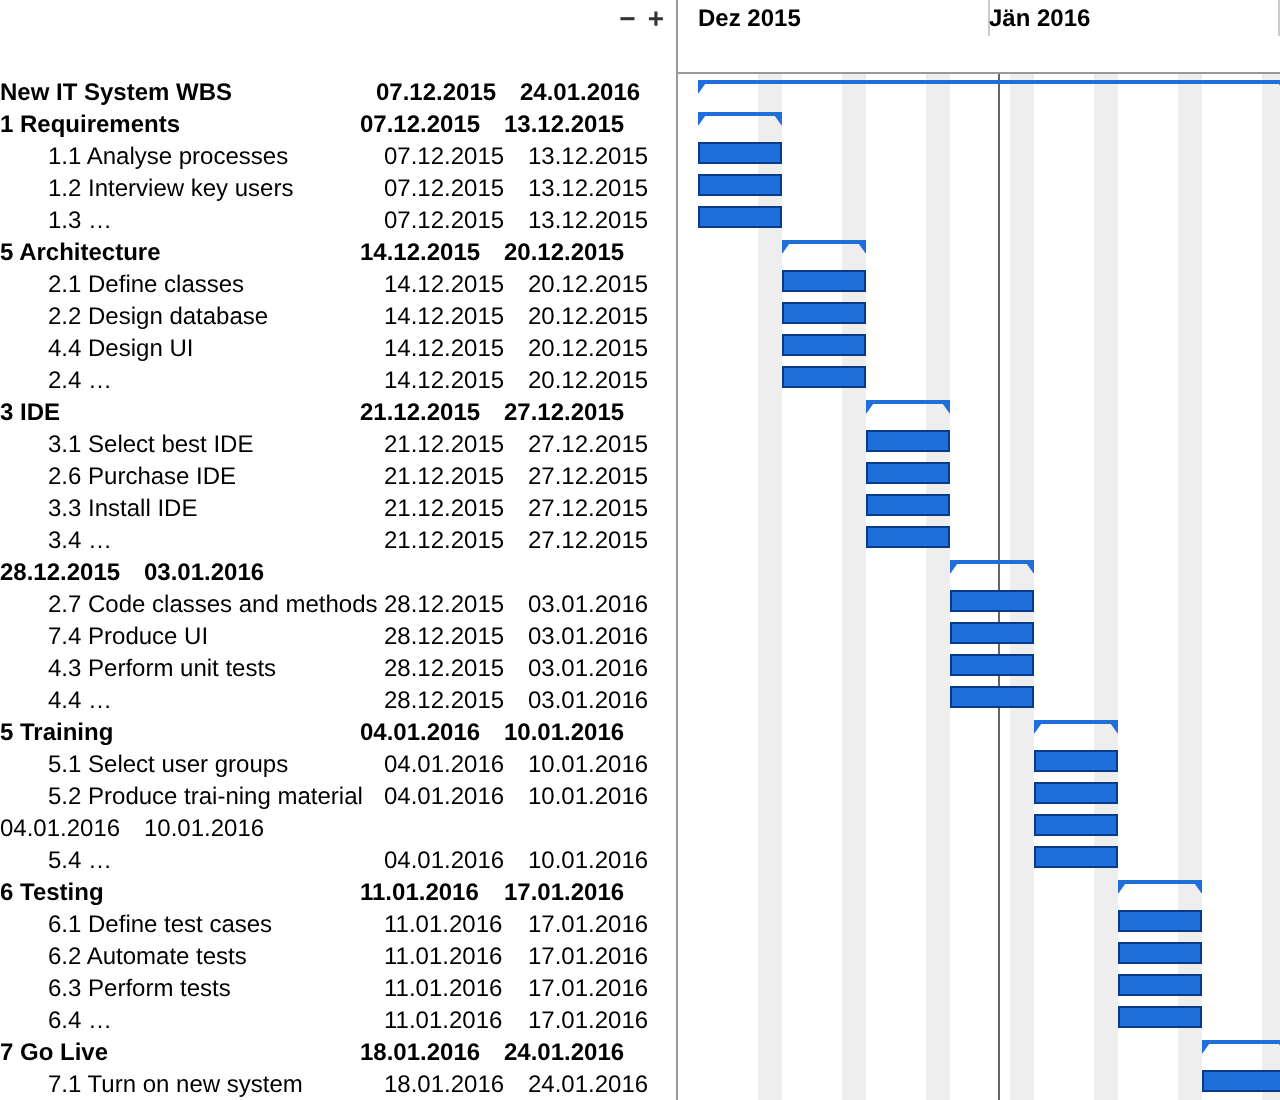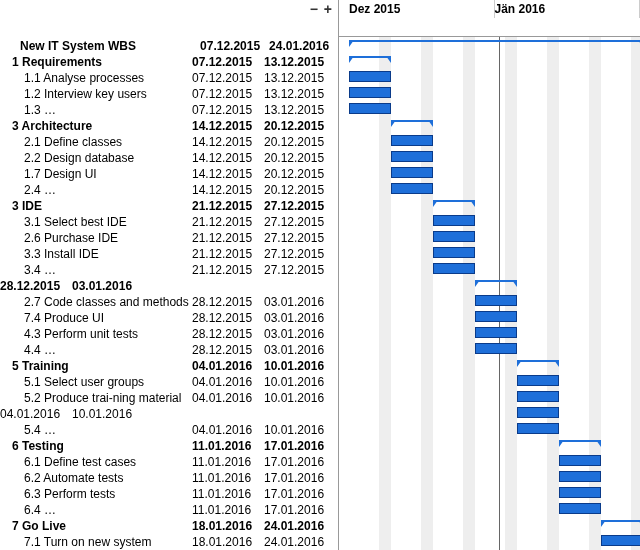--- a/index.html
+++ b/index.html
@@ -5,23 +5,23 @@
 html,body{margin:0;padding:0;font-family:Tahoma,Arial,sans-serif;font-size:12px;color:#000;background:#fff}
 .wrap{display:flex;width:640px;height:550px;overflow:hidden}
 .left{width:338px;flex:0 0 338px;border-right:1px solid #999;background:#fff;position:relative}
 .toolbar{height:18px;display:flex;justify-content:flex-end;align-items:center;gap:6px;padding-right:6px;border-bottom:1px solid #fff}
 .toolbar span{cursor:pointer;font-size:14px;line-height:14px;font-weight:bold;color:#333}
 .hdr-dates{height:18px;border-bottom:1px solid #fff}
 .rows{}
 .row{height:16px;display:flex;align-items:center;white-space:nowrap}
 .row.top{font-weight:bold}
 .row.grp{font-weight:bold}
-.cell-name{padding-left:20px;overflow:hidden;text-overflow:ellipsis}
+.cell-name{padding-left:0;overflow:hidden;text-overflow:ellipsis}
 .cell-name.lvl0{width:188px}
-.cell-name.lvl1{width:180px;padding-left:12px}
+.cell-name.lvl1{width:180px;padding-left:0}
 .cell-name.lvl2{width:168px;padding-left:24px}
 .cell-date{width:72px;text-align:left}
 .right{flex:1;position:relative;overflow:hidden}
 .timeline-header{height:36px;position:relative;border-bottom:1px solid #999}
 .month-cells{display:flex;height:18px}
 .month-cell{border-right:1px solid #ccc;text-align:left;font-weight:bold;line-height:18px}
 .week-cells{height:18px;display:flex}
 .chart{position:relative}
 .chart-row{height:16px;position:relative}
 .weekend{position:absolute;top:0;bottom:0;background:#eee}
@@ -62,36 +62,36 @@
           <div class="cell-name lvl2">1.2 Interview key users</div>
           <div class="cell-date">07.12.2015</div>
           <div class="cell-date">13.12.2015</div>
         </div>
         <div class="row ">
           <div class="cell-name lvl2">1.3 …</div>
           <div class="cell-date">07.12.2015</div>
           <div class="cell-date">13.12.2015</div>
         </div>
         <div class="row grp">
-          <div class="cell-name lvl1">3 Architecture</div>
+          <div class="cell-name lvl1">5 Architecture</div>
           <div class="cell-date">14.12.2015</div>
           <div class="cell-date">20.12.2015</div>
         </div>
         <div class="row ">
           <div class="cell-name lvl2">2.1 Define classes</div>
           <div class="cell-date">14.12.2015</div>
           <div class="cell-date">20.12.2015</div>
         </div>
         <div class="row ">
           <div class="cell-name lvl2">2.2 Design database</div>
           <div class="cell-date">14.12.2015</div>
           <div class="cell-date">20.12.2015</div>
         </div>
         <div class="row ">
-          <div class="cell-name lvl2">1.7 Design UI</div>
+          <div class="cell-name lvl2">4.4 Design UI</div>
           <div class="cell-date">14.12.2015</div>
           <div class="cell-date">20.12.2015</div>
         </div>
         <div class="row ">
           <div class="cell-name lvl2">2.4 …</div>
           <div class="cell-date">14.12.2015</div>
           <div class="cell-date">20.12.2015</div>
         </div>
         <div class="row grp">
           <div class="cell-name lvl1">3 IDE</div>

